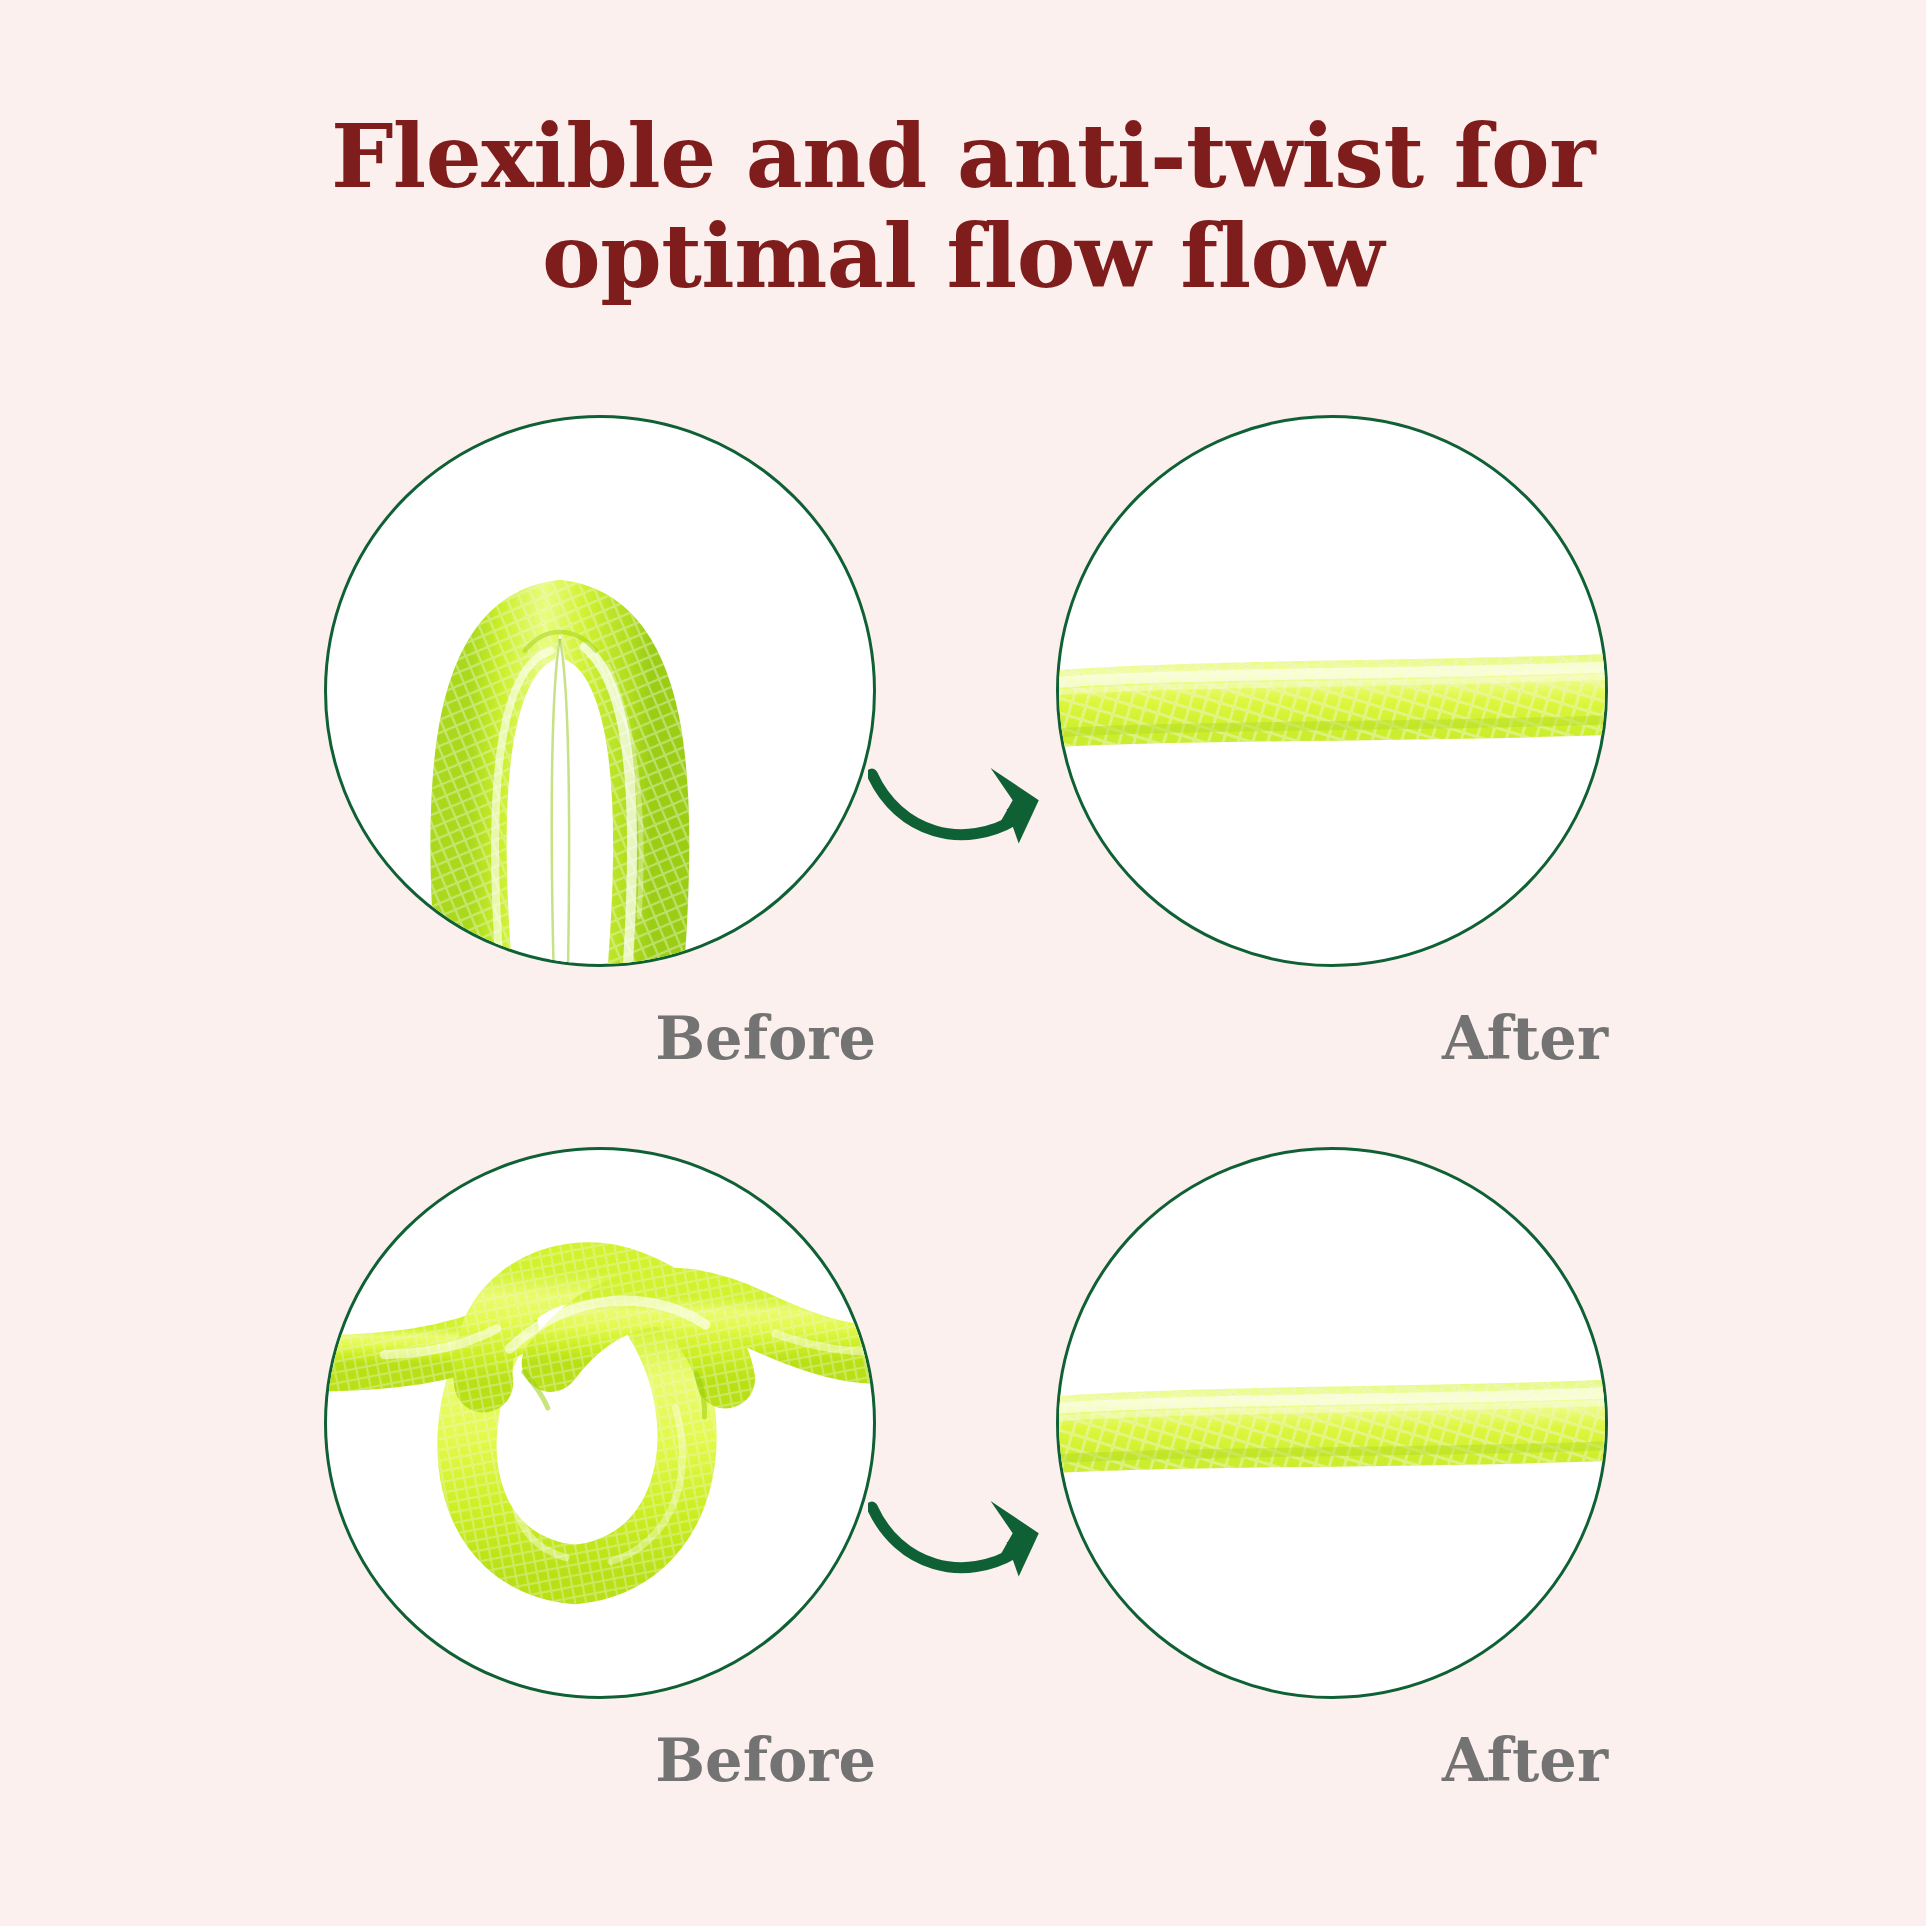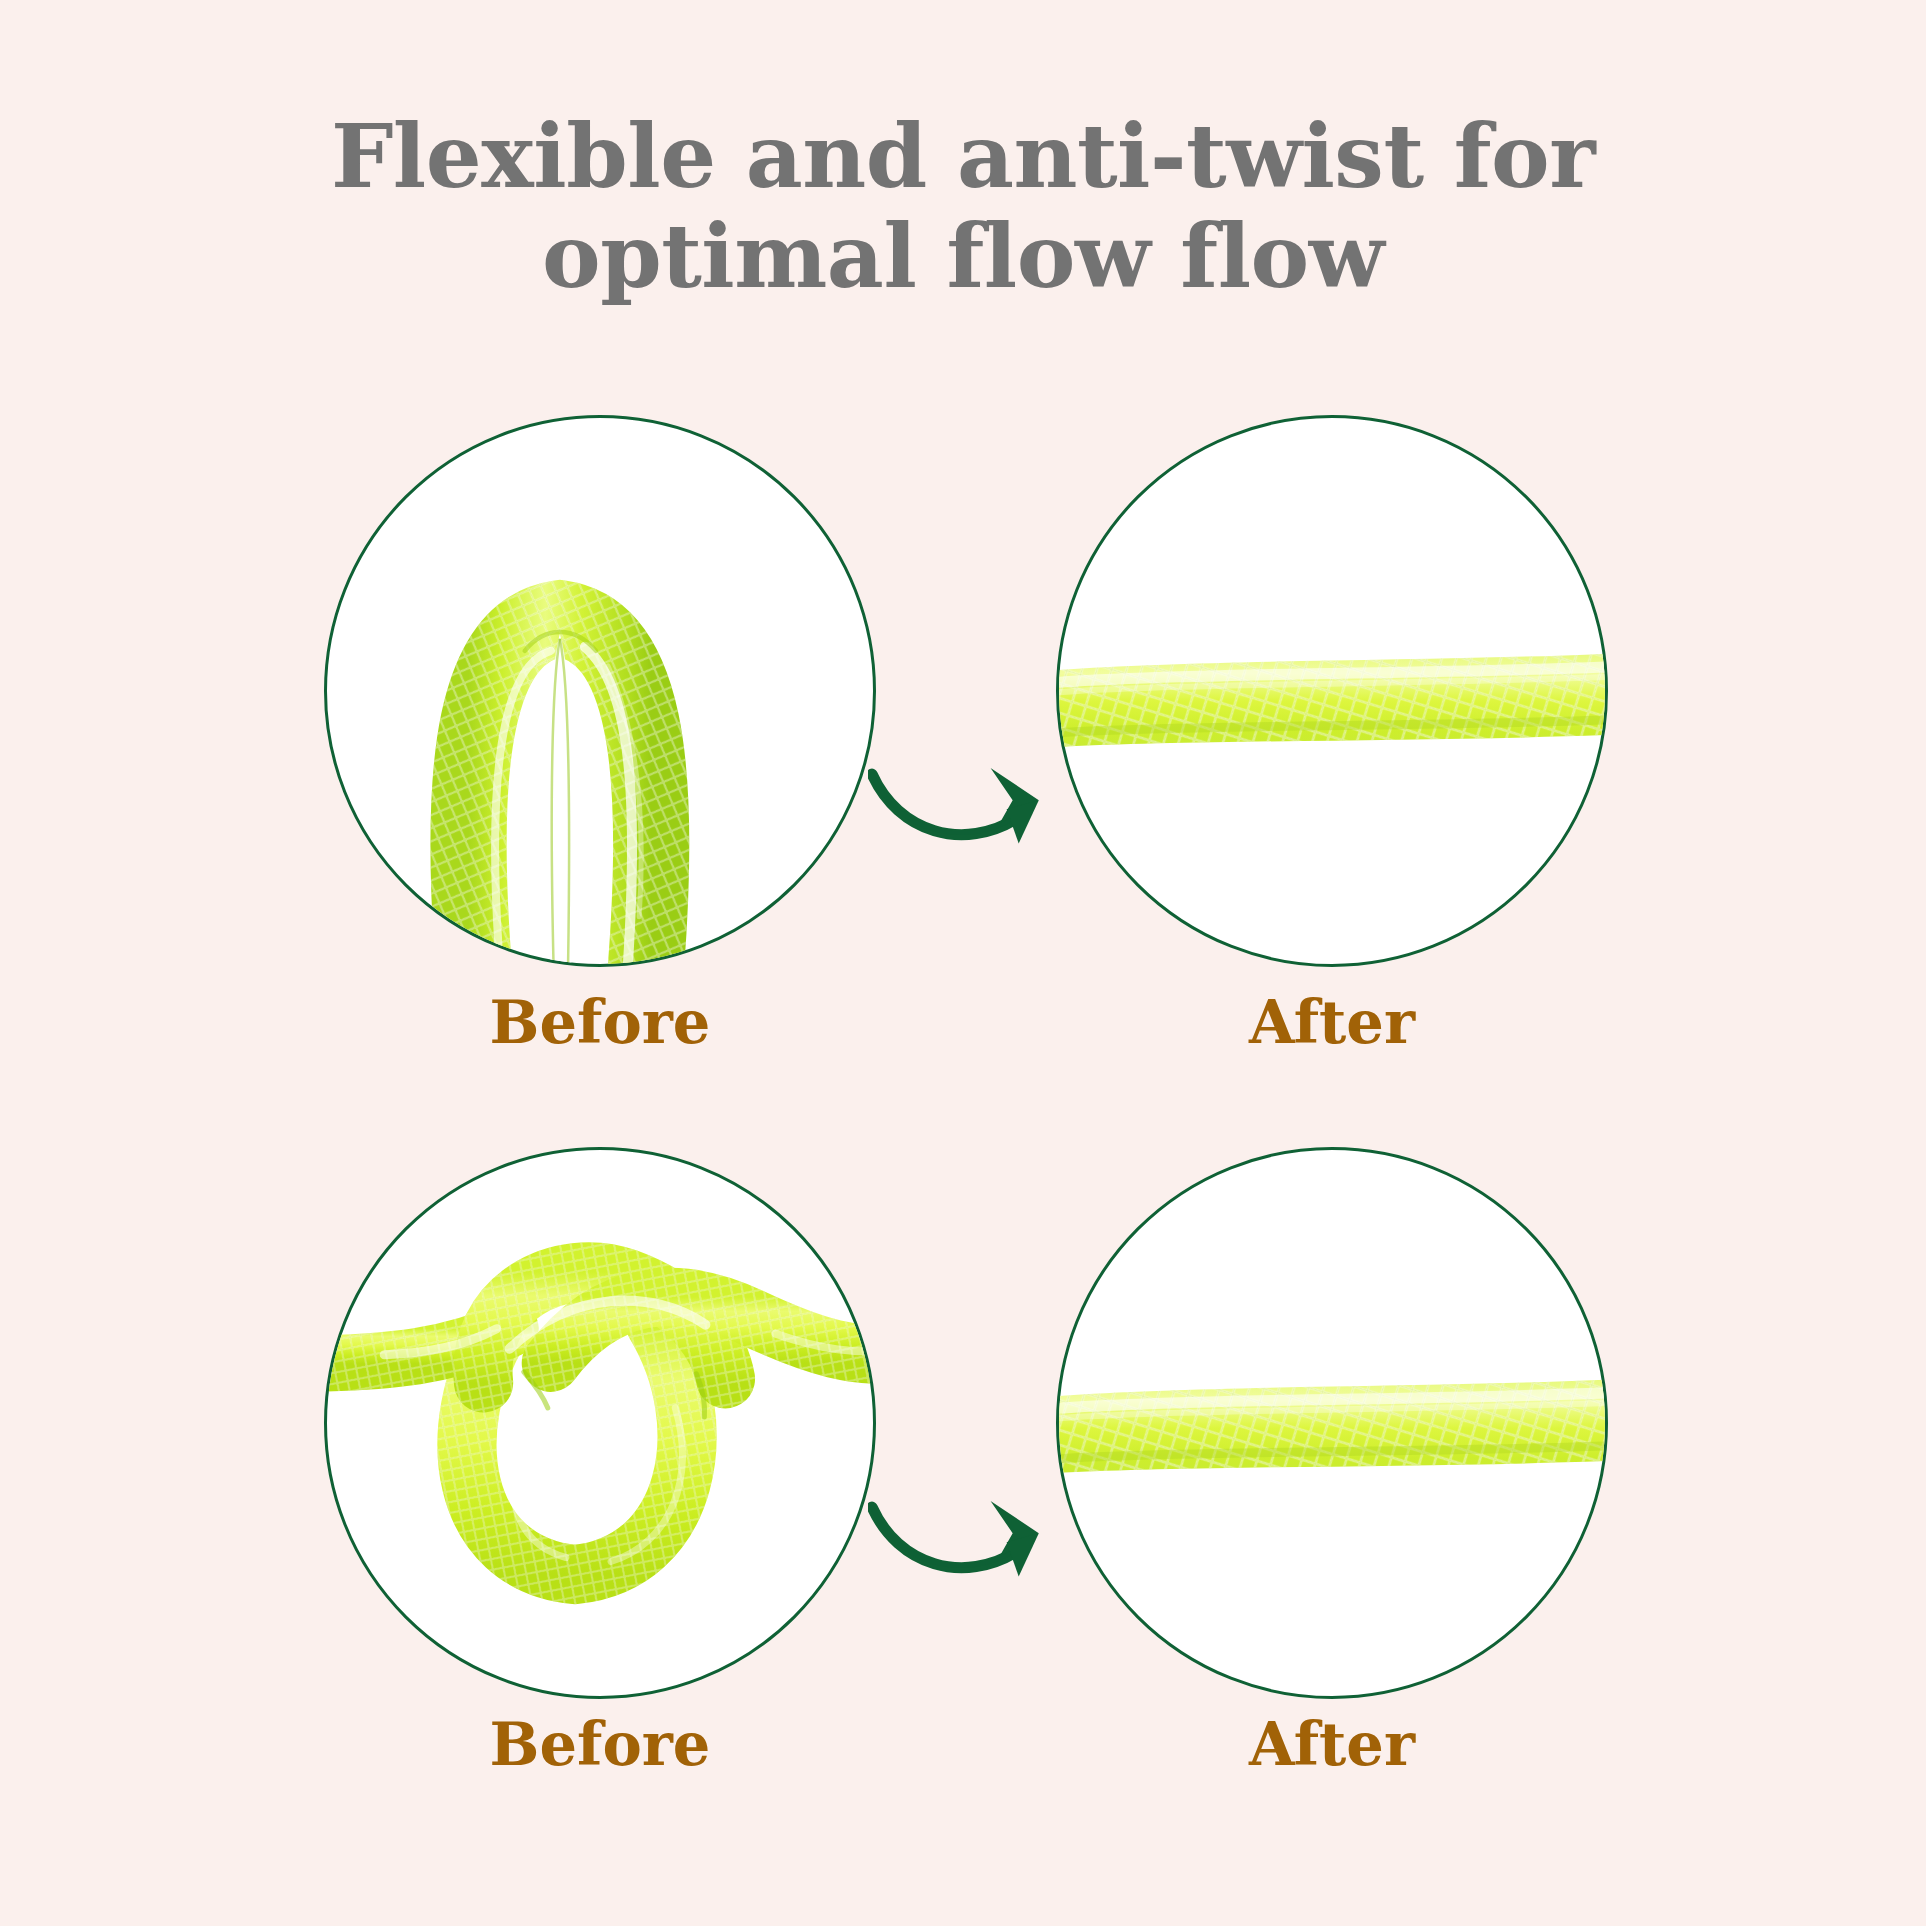--- a/index.html
+++ b/index.html
@@ -22,21 +22,21 @@
     height: 1926px;
   }
 
   
   .headline {
     position: absolute;
     left: 0;
     top: 106px;
     width: 1926px;
     text-align: center;
-    color: #737373;
+    color: #7f1d1d;
     font-family: "DejaVu Serif", "Liberation Serif", serif;
     font-weight: 700;
     font-size: 88px;
     line-height: 1.14;
     letter-spacing: -0.5px;
   }
   .headline .ln { display: block; }
 
   
   .circle {
@@ -59,26 +59,27 @@
     left: -3.5px;
     top: -3.5px;
     width: 552px;
     height: 552px;
   }
 
   
   .caption {
     position: absolute;
     width: 552px;
-    text-align: center;
-    color: #a16207;
+    text-align: right;
+    color: #737373;
     font-family: "DejaVu Serif", "Liberation Serif", serif;
     font-weight: 700;
     font-size: 59px;
     line-height: 1;
+    margin-top: 16px;
   }
   .caption.cap-tl { left: 324px;  top: 993px; }
   .caption.cap-tr { left: 1056px; top: 993px; }
   .caption.cap-bl { left: 324px;  top: 1715px; }
   .caption.cap-br { left: 1056px; top: 1715px; }
 
   
   .arrow {
     position: absolute;
     width: 211px;

